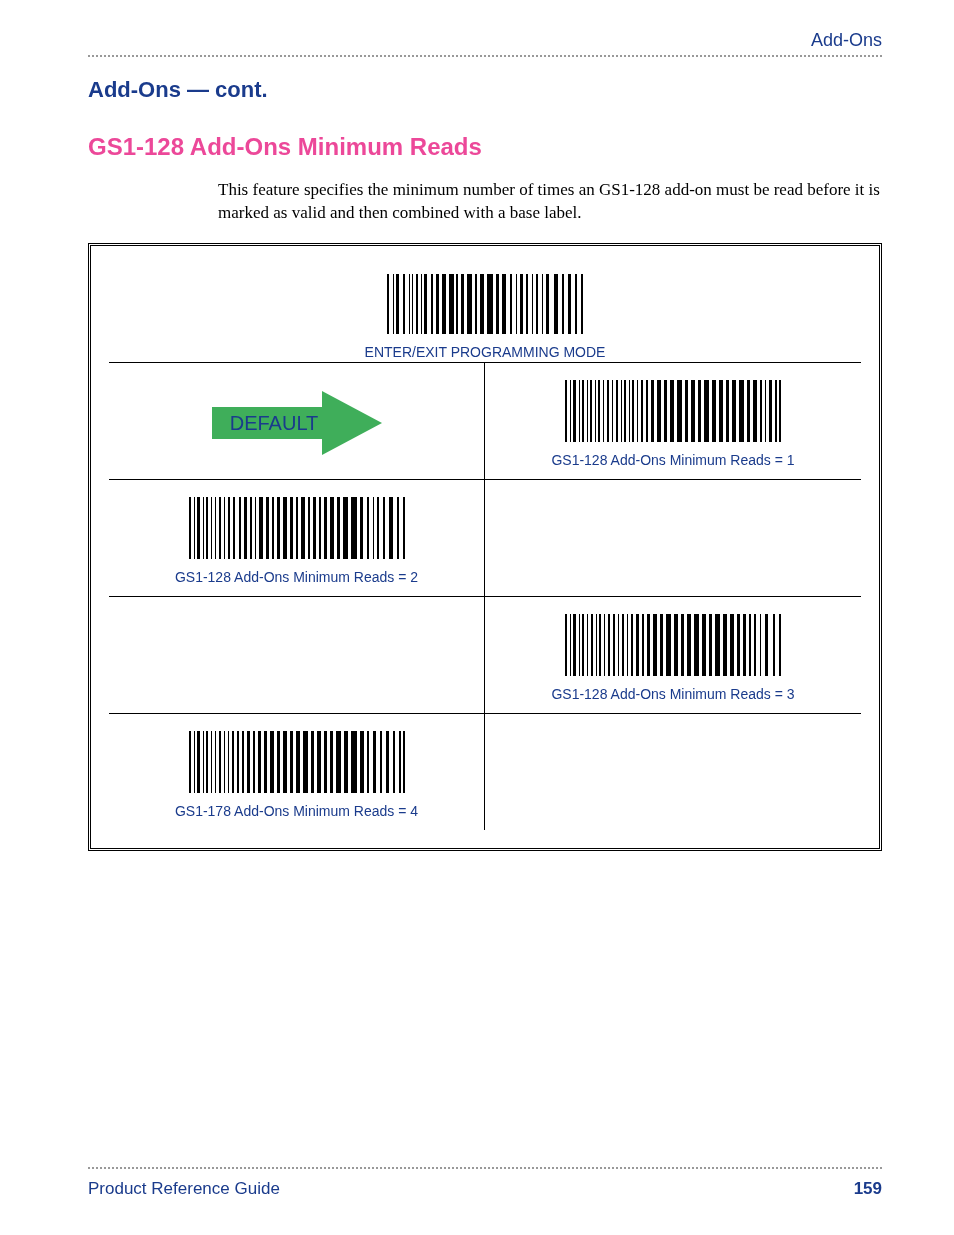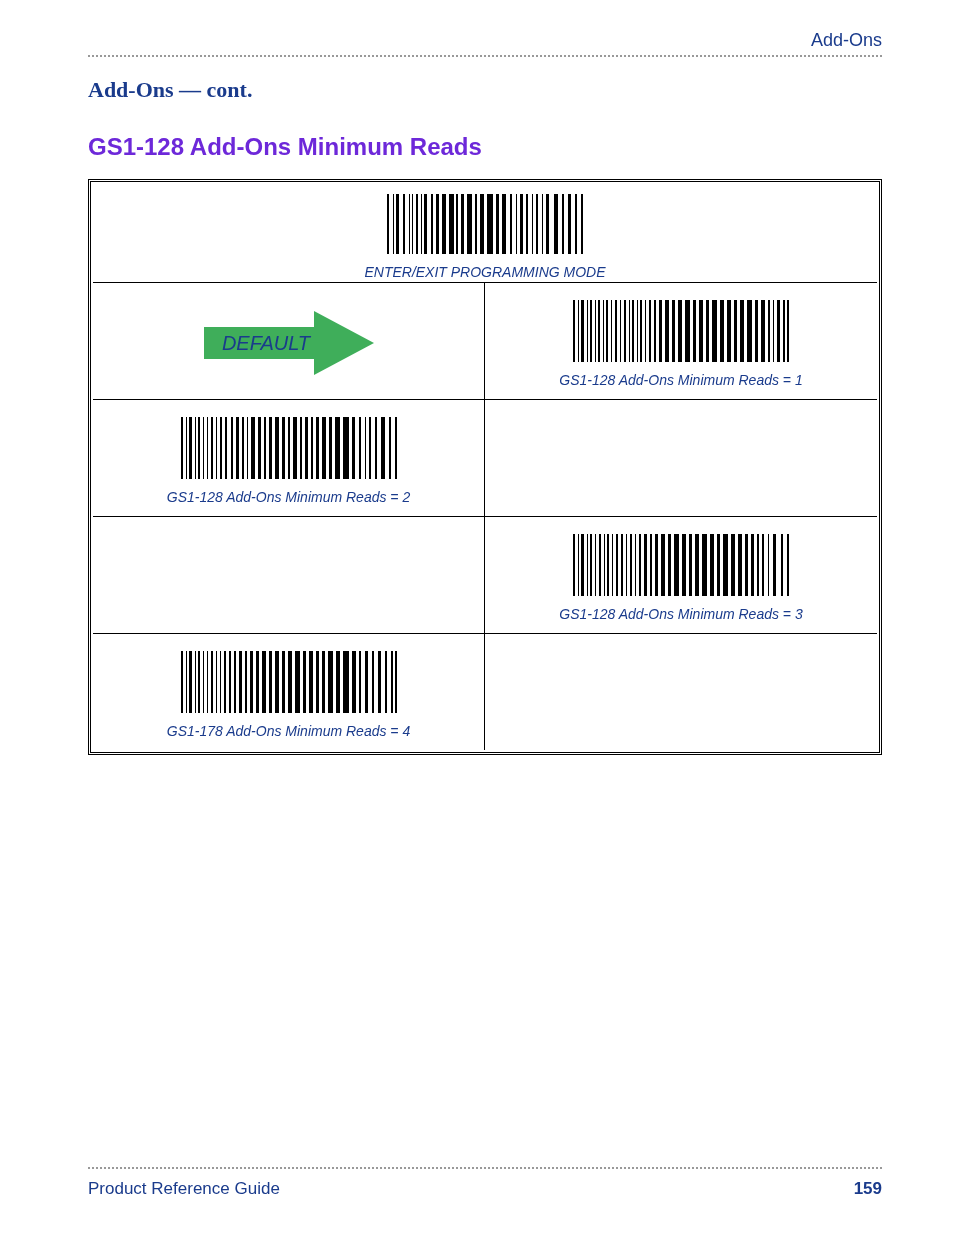--- a/index.html
+++ b/index.html
@@ -28,43 +28,42 @@
     font-size: 18px;
     margin-bottom: 4px;
   }
   .dotted {
     border: none;
     border-top: 2px dotted #999;
     margin: 0 0 20px 0;
   }
   .h1 {
     color: #1a3b8c;
-    font-family: Liberation Serif, serif;
+    font-family: Liberation Sans, sans-serif;
     font-weight: 700;
     font-size: 22px;
     margin: 10px 0 30px 0;
   }
   .h2 {
-    color: #6d28d9;
+    color: #ec4899;
     font-family: "Segoe UI", "Helvetica Neue", Arial, sans-serif;
     font-weight: 700;
     font-size: 24px;
     margin: 0 0 18px 0;
   }
   .body-text {
     font-family: Georgia, "Times New Roman", serif;
     font-size: 17px;
     line-height: 1.35;
     margin-left: 130px;
     margin-bottom: 18px;
   }
   .outer-frame {
     border: 3px double #000;
-    padding: 2px;
-    font-style: italic;
+    padding: 18px;
   }
   .top-cell {
     border-bottom: 1px solid #000;
     text-align: center;
     padding: 8px 0 2px 0;
   }
   .grid {
     display: grid;
     grid-template-columns: 1fr 1fr;
   }
@@ -118,20 +117,21 @@
 </style>
 </head>
 <body>
 
 <div class="page">
   <div class="header-right">Add-Ons</div>
   <hr class="dotted">
 
   <div class="h1">Add-Ons — cont.</div>
   <div class="h2">GS1-128 Add-Ons Minimum Reads</div>
+  <div class="body-text">This feature specifies the minimum number of times an GS1-128 add-on must be read before it is marked as valid and then combined with a base label.</div>
 
   <div class="outer-frame">
     <div class="top-cell">
       <span class="barcode">
         <svg width="200" height="70" viewBox="0 0 200 70">
           <g fill="#000">
             <rect x="2" y="2" width="2" height="60"></rect>
               <rect x="8" y="2" width="1" height="60"></rect>
               <rect x="11" y="2" width="3" height="60"></rect>
             <rect x="18" y="2" width="2" height="60"></rect>

